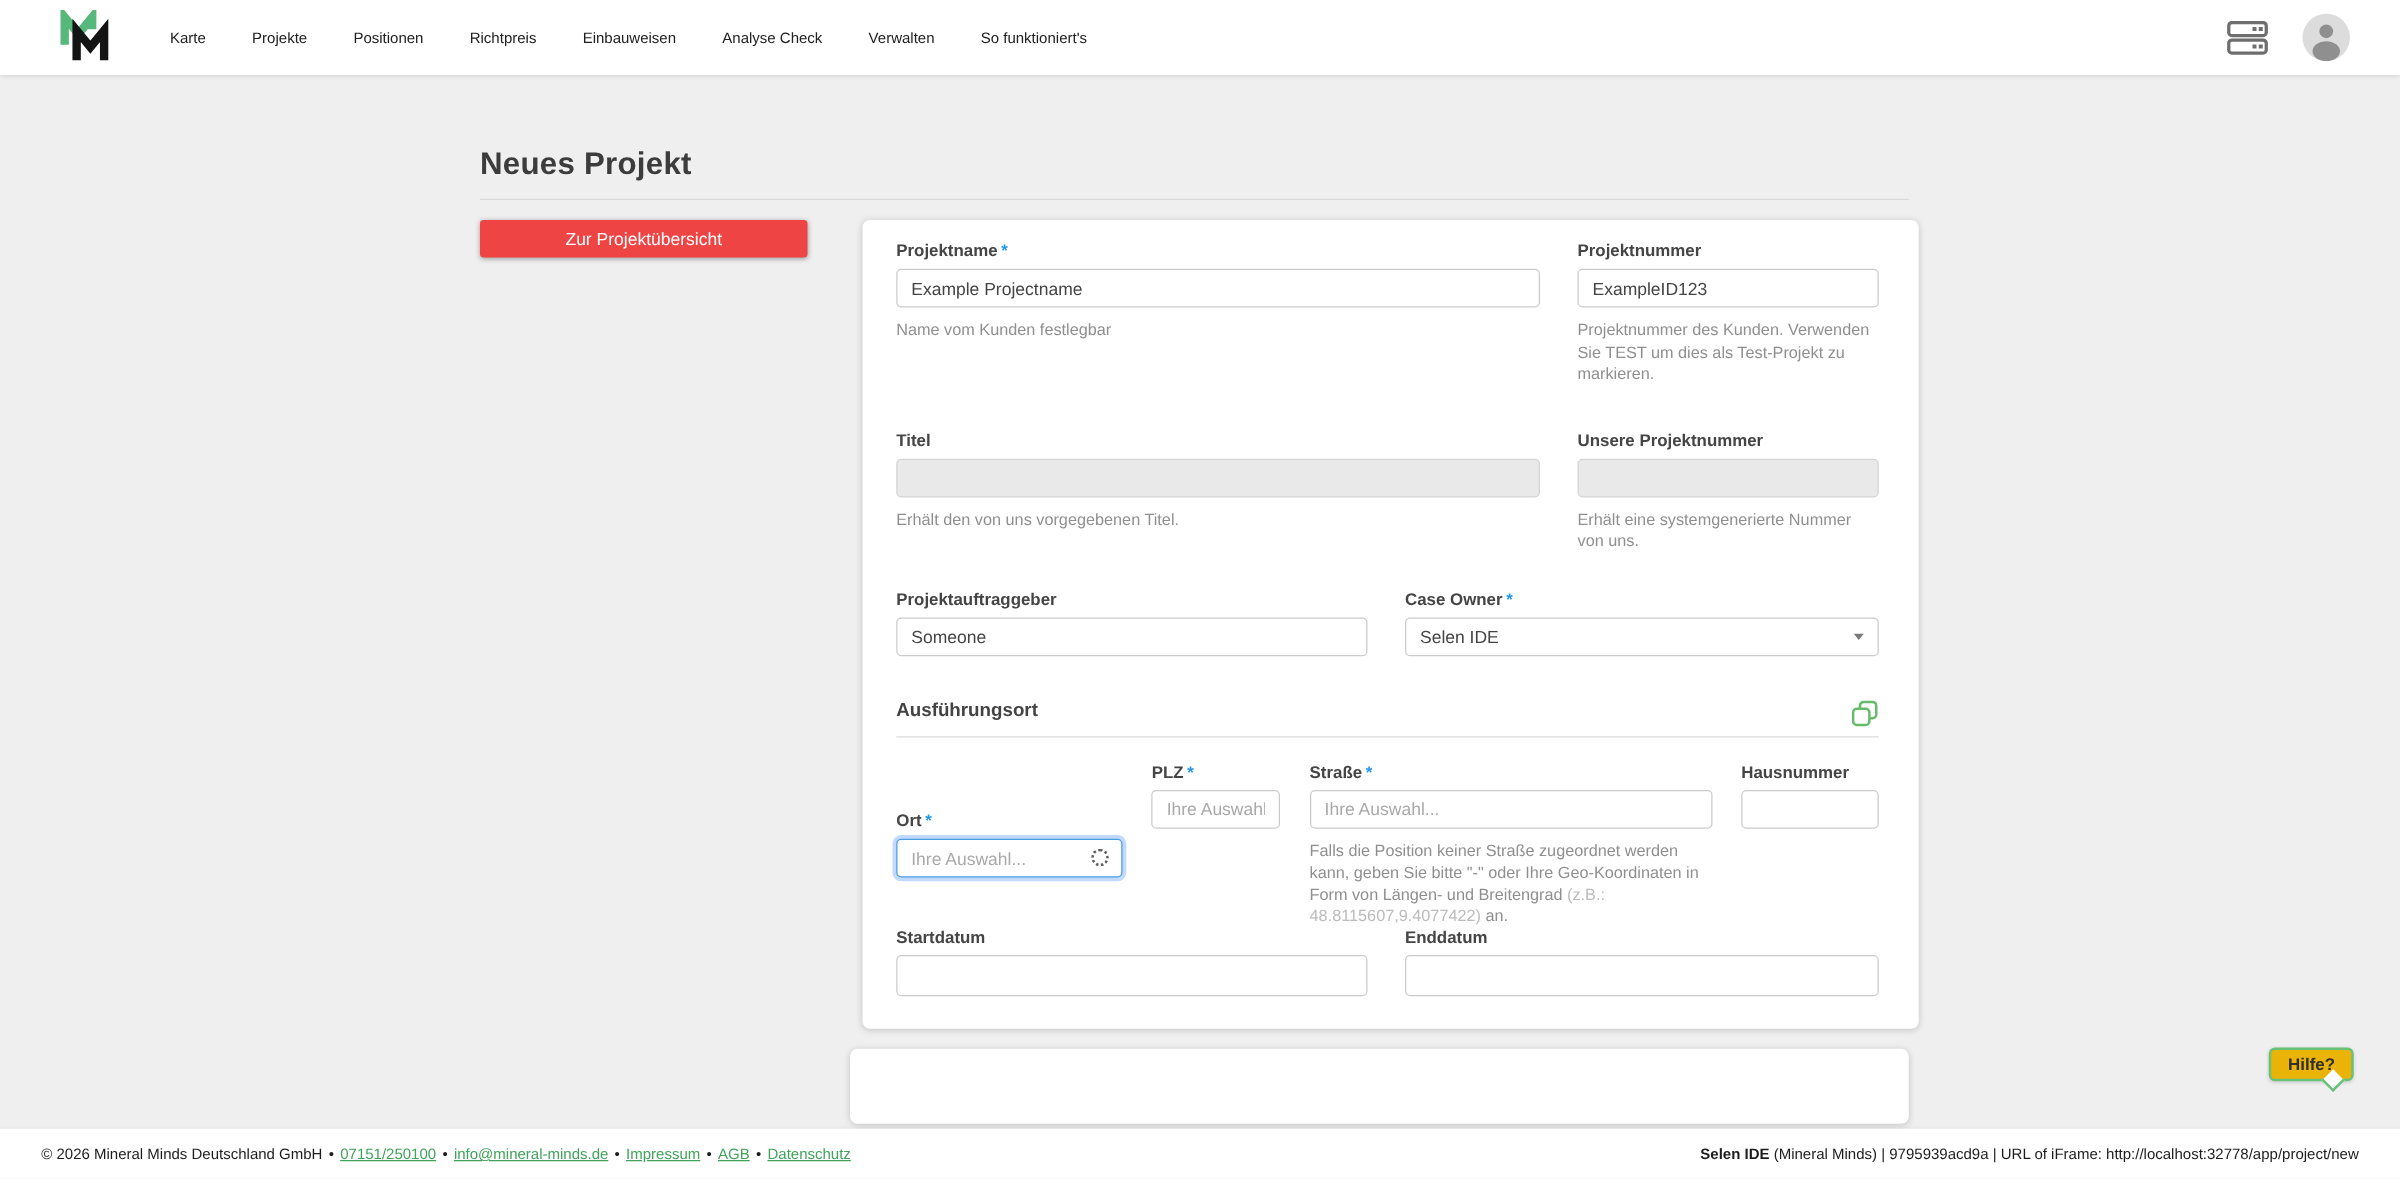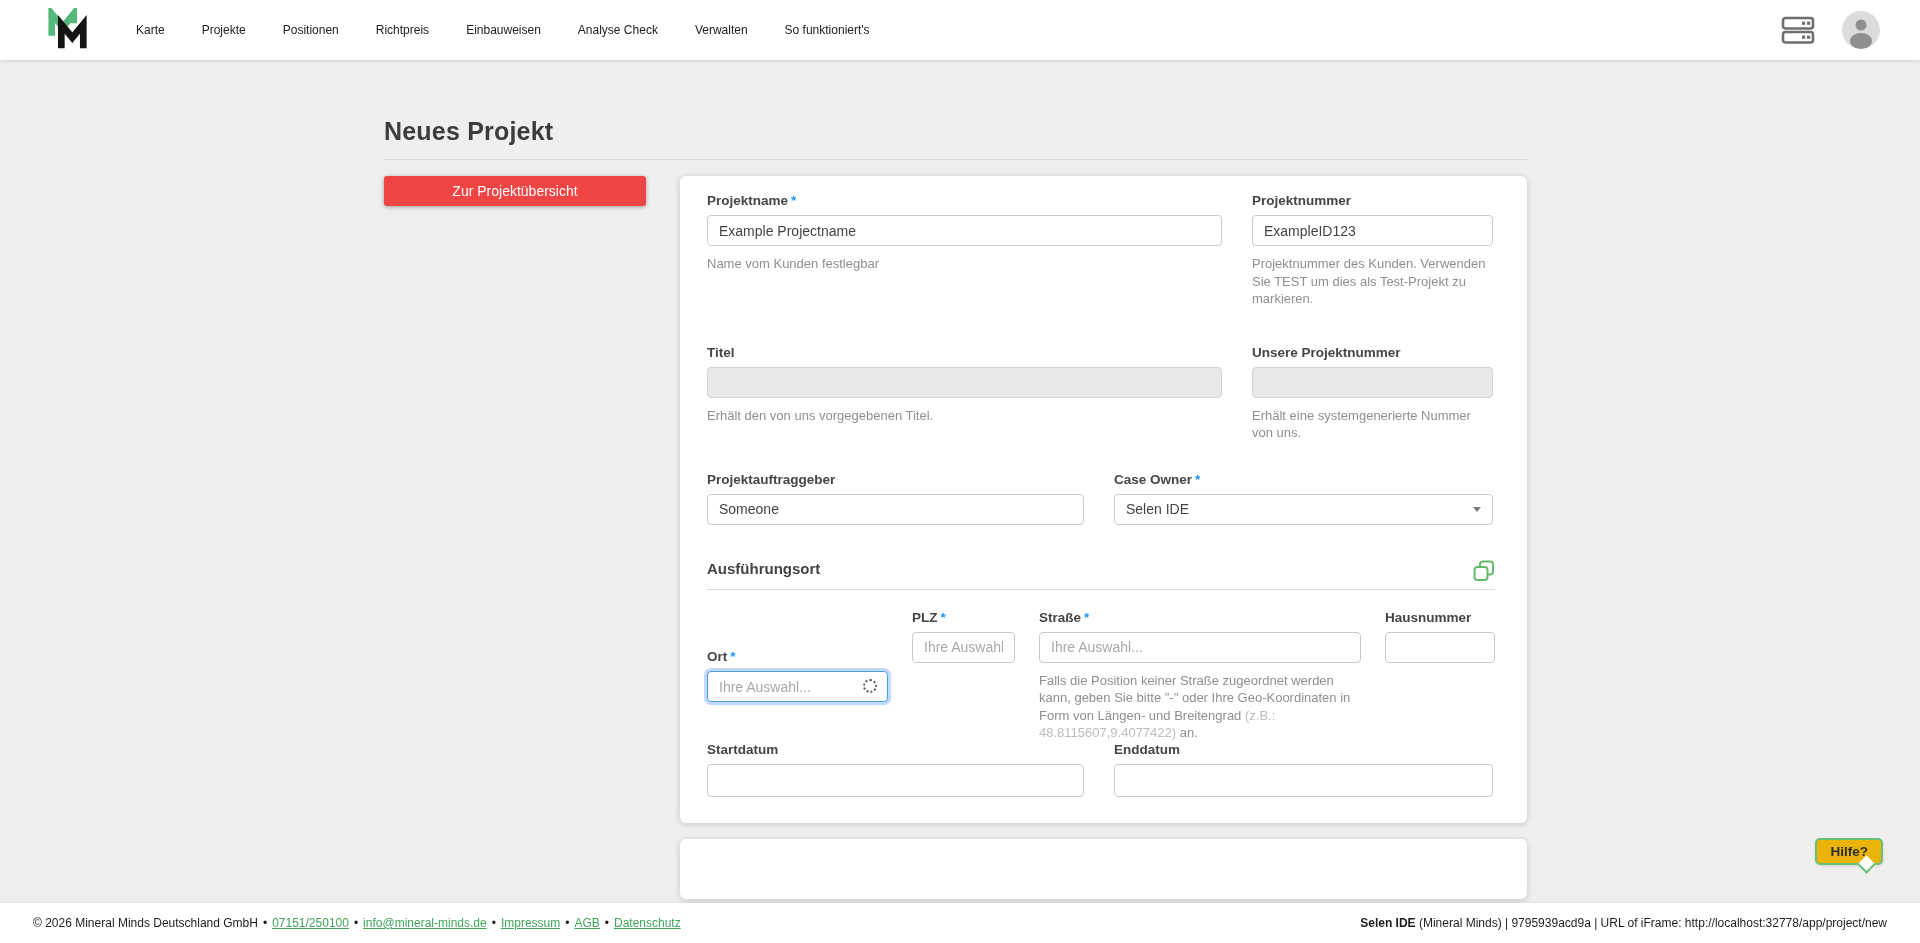--- a/index.html
+++ b/index.html
@@ -18,21 +18,21 @@
 
   
   .page { padding-left:384px; width:1527px; }
   .page-title { font-size:25px; font-weight:700; color:#3c3c3c; padding-top:57px; letter-spacing:.2px; }
   .title-rule { border:none; border-top:1px solid #d9d9d9; margin-top:13px; }
   .content-row { display:flex; align-items:flex-start; margin-top:16px; }
   .left-col { width:262px; flex:none; }
   .btn-back { width:262px; height:30px; background:#ef4444; color:#ffffff; border:none;
               border-radius:3px; font-size:14px; font-family:inherit; cursor:pointer;
               box-shadow:0 1px 4px rgba(0,0,0,.35); }
-  .card { margin-left:34px; width:847px; background:#ffffff; border-radius:6px;
+  .card { margin-left:44px; width:847px; background:#ffffff; border-radius:6px;
           box-shadow:0 1px 6px rgba(0,0,0,.18); padding:17px 32px 26px 27px; }
   .card2 { margin-left:680px; margin-top:16px; width:847px; height:60px; background:#ffffff;
            border-radius:6px; box-shadow:0 1px 6px rgba(0,0,0,.18); }
 
   
   .frow { display:flex; }
   .fcol { display:flex; flex-direction:column; }
   .w515 { width:515px; } .w241 { width:241px; margin-left:30px; }
   .w377 { width:377px; } .w379 { width:379px; margin-left:30px; }
   .row-loc { justify-content:space-between; }

